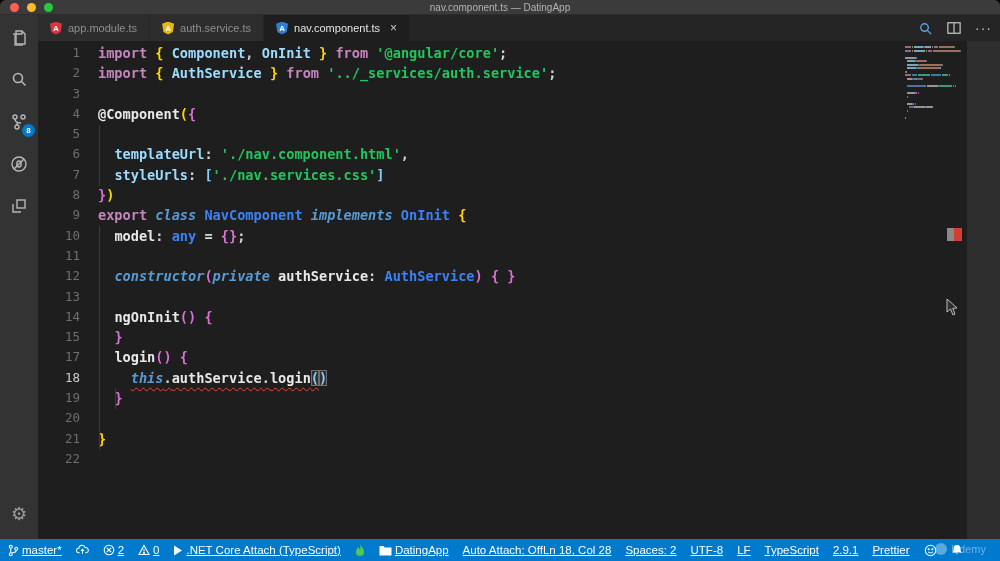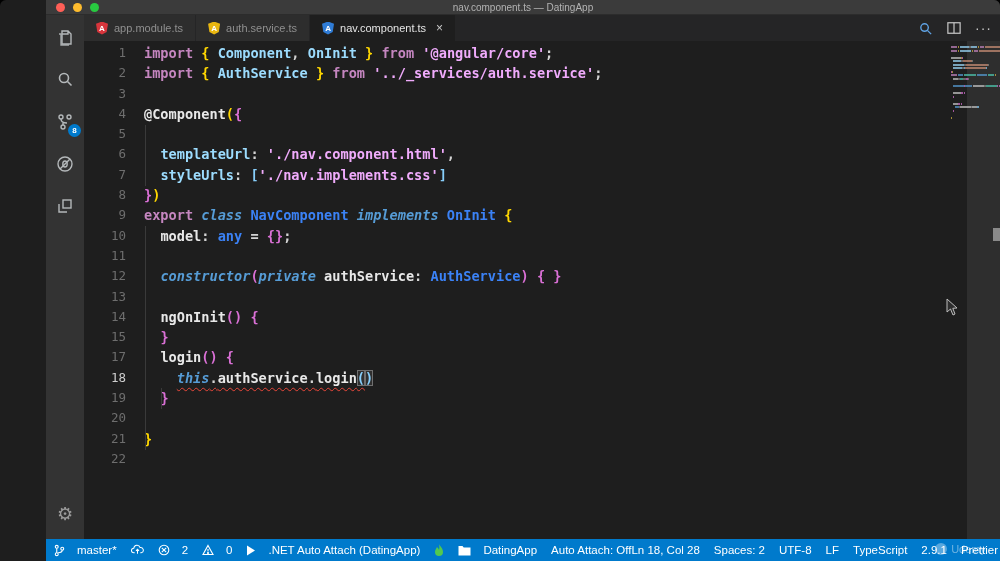--- a/index.html
+++ b/index.html
@@ -1,19 +1,19 @@
 <!DOCTYPE html>
 <html><head>
 <meta charset="utf-8">
 <style>
   * { margin:0; padding:0; box-sizing:border-box; }
   html,body { width:1000px; height:561px; background:#000; overflow:hidden;
               font-family:"Liberation Sans", sans-serif; }
   .window { width:1000px; height:561px; display:flex; flex-direction:column;
-            border-radius:6px 6px 0 0; overflow:hidden; background:#1e1e1e;padding-left:46px; }
+            border-radius:6px 6px 0 0; overflow:hidden; background:#1e1e1e; }
 
   
   .titlebar { height:15px; background:#3b3b3b; position:relative; flex:0 0 15px;
               display:flex; align-items:center; justify-content:center;
               border-bottom:1px solid #2c2c2c; }
   .tl-group { position:absolute; left:10px; top:3px; display:flex; gap:8px; }
   .tl { width:9px; height:9px; border-radius:50%; }
   .tl.red { background:#ff5f57; } .tl.yellow { background:#febc2e; } .tl.green { background:#28c840; }
   .wtitle { color:#b3b3b3; font-size:10px; }
 
@@ -52,21 +52,21 @@
   .content { flex:1; background:#1e1e1e; position:relative; overflow:hidden;
              font-family:"DejaVu Sans Mono", monospace; font-size:13.6px; font-weight:bold; }
   .code { position:absolute; left:0; top:2px; right:0; }
   .line { display:flex; height:20.3px; line-height:20.3px; white-space:pre; }
   .ln { flex:0 0 42px; text-align:right; color:#6e6e6e; font-weight:normal; font-size:12.5px; }
   .ln.active { color:#cfcfcf; }
   .ltext { padding-left:18px; }
 
   .kwp { color:#c586c0; } .kwb { color:#569cd6;font-style:italic; } .typ { color:#3b82f6; }
   .vb { color:#9cdcfe; }  .fn { color:#e8e8e8;margin-top:12px; }  .pu { color:#d4d4d4; }
-  .str { color:#f0abfc; } .bg { color:#ffd700; } .bp { color:#da70d6; } .bb { color:#87cefa; }
+  .str { color:#22c55e; } .bg { color:#ffd700; } .bp { color:#da70d6; } .bb { color:#87cefa; }
   .sq { text-decoration:underline; text-decoration-style:wavy; text-decoration-color:#e8473a;
         text-decoration-thickness:1px; text-underline-offset:4px; }
   .match { outline:1px solid #6f6f6f; outline-offset:-1px; background:rgba(95,95,95,.28); }
   .cursor { display:inline-block; width:2px; margin:0 -1px; height:16px; background:#ececec;
             vertical-align:-3px; }
 
   .indent-guide { position:absolute; width:1px; background:#3a3a3a; }
 
   
   .minimap { position:absolute; left:867px; top:5px; width:60px; }
@@ -78,21 +78,21 @@
 
   
   .tooltip { position:absolute; left:280px; top:313px; background:#252526; border:1px solid #4d4d4d;
              color:#cccccc; font-size:13px; font-weight:normal; padding:4px 8px; white-space:pre; }
   .tooltip .param { font-weight:bold; text-decoration:underline; }
 
   
   .statusbar { height:22px; background:#007acc; flex:0 0 22px; display:flex; align-items:center;
                justify-content:space-between; color:#fff; font-size:11.5px; padding:0 8px; position:relative; }
   .sb-group { display:flex; align-items:center; gap:14px; }
-  .sb-item { display:flex; align-items:center; gap:12px; white-space:nowrap; cursor:pointer; }
+  .sb-item { display:flex; align-items:center; gap:3px; white-space:nowrap; cursor:pointer;text-decoration:underline; }
   .sb-icon { display:flex; align-items:center; }
 
   .watermark { position:absolute; right:14px; top:4px; color:rgba(255,255,255,.42);
                font-size:11px; display:flex; align-items:center; gap:4px; pointer-events:none; }
   .wm-circle { width:12px; height:12px; border-radius:50%; background:rgba(255,255,255,.35); }
 
   
   .mouse { position:fixed; left:946px; top:298px; z-index:50; pointer-events:none; }
 </style>
 </head>
@@ -185,21 +185,21 @@
 
       <div class="content">
         <div class="ruler"></div>
         <div class="code" id="code-host">
             <div class="line"><span class="ln">1</span><span class="ltext"><span class="kwp">import</span><span class="pu"> </span><span class="bg">{</span><span class="pu"> </span><span class="vb">Component</span><span class="pu">, </span><span class="vb">OnInit</span><span class="pu"> </span><span class="bg">}</span><span class="pu"> </span><span class="kwp">from</span><span class="pu"> </span><span class="str">'@angular/core'</span><span class="pu">;</span></span></div>
             <div class="line"><span class="ln">2</span><span class="ltext"><span class="kwp">import</span><span class="pu"> </span><span class="bg">{</span><span class="pu"> </span><span class="vb">AuthService</span><span class="pu"> </span><span class="bg">}</span><span class="pu"> </span><span class="kwp">from</span><span class="pu"> </span><span class="str">'../_services/auth.service'</span><span class="pu">;</span></span></div>
             <div class="line"><span class="ln">3</span><span class="ltext"></span></div>
             <div class="line"><span class="ln">4</span><span class="ltext"><span class="fn">@Component</span><span class="bg">(</span><span class="bp">{</span></span></div>
             <div class="line"><span class="ln">5</span></div>
             <div class="line"><span class="ln">6</span><span class="ltext"><span class="pu">  </span><span class="vb">templateUrl</span><span class="pu">: </span><span class="str">'./nav.component.html'</span><span class="pu">,</span></span></div>
-            <div class="line"><span class="ln">7</span><span class="ltext"><span class="pu">  </span><span class="vb">styleUrls</span><span class="pu">: </span><span class="bb">[</span><span class="str">'./nav.implements.css'</span><span class="bb">]</span></span></div>
+            <div class="line"><span class="ln">7</span><span class="ltext"><span class="pu">  </span><span class="vb">styleUrls</span><span class="pu">: </span><span class="bb">[</span><span class="str">'./nav.services.css'</span><span class="bb">]</span></span></div>
             <div class="line"><span class="ln">8</span><span class="ltext"><span class="bp">}</span><span class="bg">)</span></span></div>
             <div class="line"><span class="ln">9</span><span class="ltext"><span class="kwp">export</span><span class="pu"> </span><span class="kwb">class</span><span class="pu"> </span><span class="typ">NavComponent</span><span class="pu"> </span><span class="kwb">implements</span><span class="pu"> </span><span class="typ">OnInit</span><span class="pu"> </span><span class="bg">{</span></span></div>
             <div class="line"><span class="ln">10</span><span class="ltext"><span class="pu">  </span><span class="fn">model</span><span class="pu">: </span><span class="typ">any</span><span class="pu"> = </span><span class="bp">{}</span><span class="pu">;</span></span></div>
             <div class="line"><span class="ln">11</span><span class="ltext"></span></div>
             <div class="line"><span class="ln">12</span><span class="ltext"><span class="pu">  </span><span class="kwb">constructor</span><span class="bp">(</span><span class="kwb">private</span><span class="pu"> </span><span class="fn">authService</span><span class="pu">: </span><span class="typ">AuthService</span><span class="bp">)</span><span class="pu"> </span><span class="bp">{</span><span class="pu"> </span><span class="bp">}</span></span></div>
             <div class="line"><span class="ln">13</span><span class="ltext"></span></div>
             <div class="line"><span class="ln">14</span><span class="ltext"><span class="pu">  </span><span class="fn">ngOnInit</span><span class="bp">()</span><span class="pu"> </span><span class="bp">{</span></span></div>
             <div class="line"><span class="ln">15</span><span class="ltext"><span class="pu">  </span><span class="bp">}</span></span></div>
             <div class="line"><span class="ln">17</span><span class="ltext"><span class="pu">  </span><span class="fn">login</span><span class="bp">()</span><span class="pu"> </span><span class="bp">{</span></span></div>
             <div class="line"><span class="ln active">18</span><span class="ltext"><span class="pu">    </span><span class="kwb sq">this</span><span class="pu sq">.</span><span class="fn sq">authService</span><span class="pu sq">.</span><span class="fn sq">login</span><span class="bb sq match">(</span><span class="cursor"></span><span class="bb match">)</span></span></div>
@@ -284,21 +284,21 @@
             </svg>
           </span>
           <span>0</span>
         </div>
         <div class="sb-item">
           <span class="sb-icon">
             <svg width="10" height="11" viewBox="0 0 10 11">
               <polygon points="1,0.5 9,5.5 1,10.5" fill="#fff"></polygon>
             </svg>
           </span>
-          <span>.NET Auto Attach (DatingApp)</span>
+          <span>.NET Core Attach (TypeScript)</span>
         </div>
         <div class="sb-item">
           <span class="sb-icon">
             <svg width="10" height="13" viewBox="0 0 10 13">
               <path d="M5 0C6 2.5 9 4 9 8a4 4 0 0 1-8 0C1 5.5 2.5 4.5 3 3c.8 1 1.6 1.6 2 3 .7-1.8.3-3.8 0-6z" fill="#52c94e"></path>
             </svg>
           </span>
         </div>
         <div class="sb-item">
           <span class="sb-icon">

